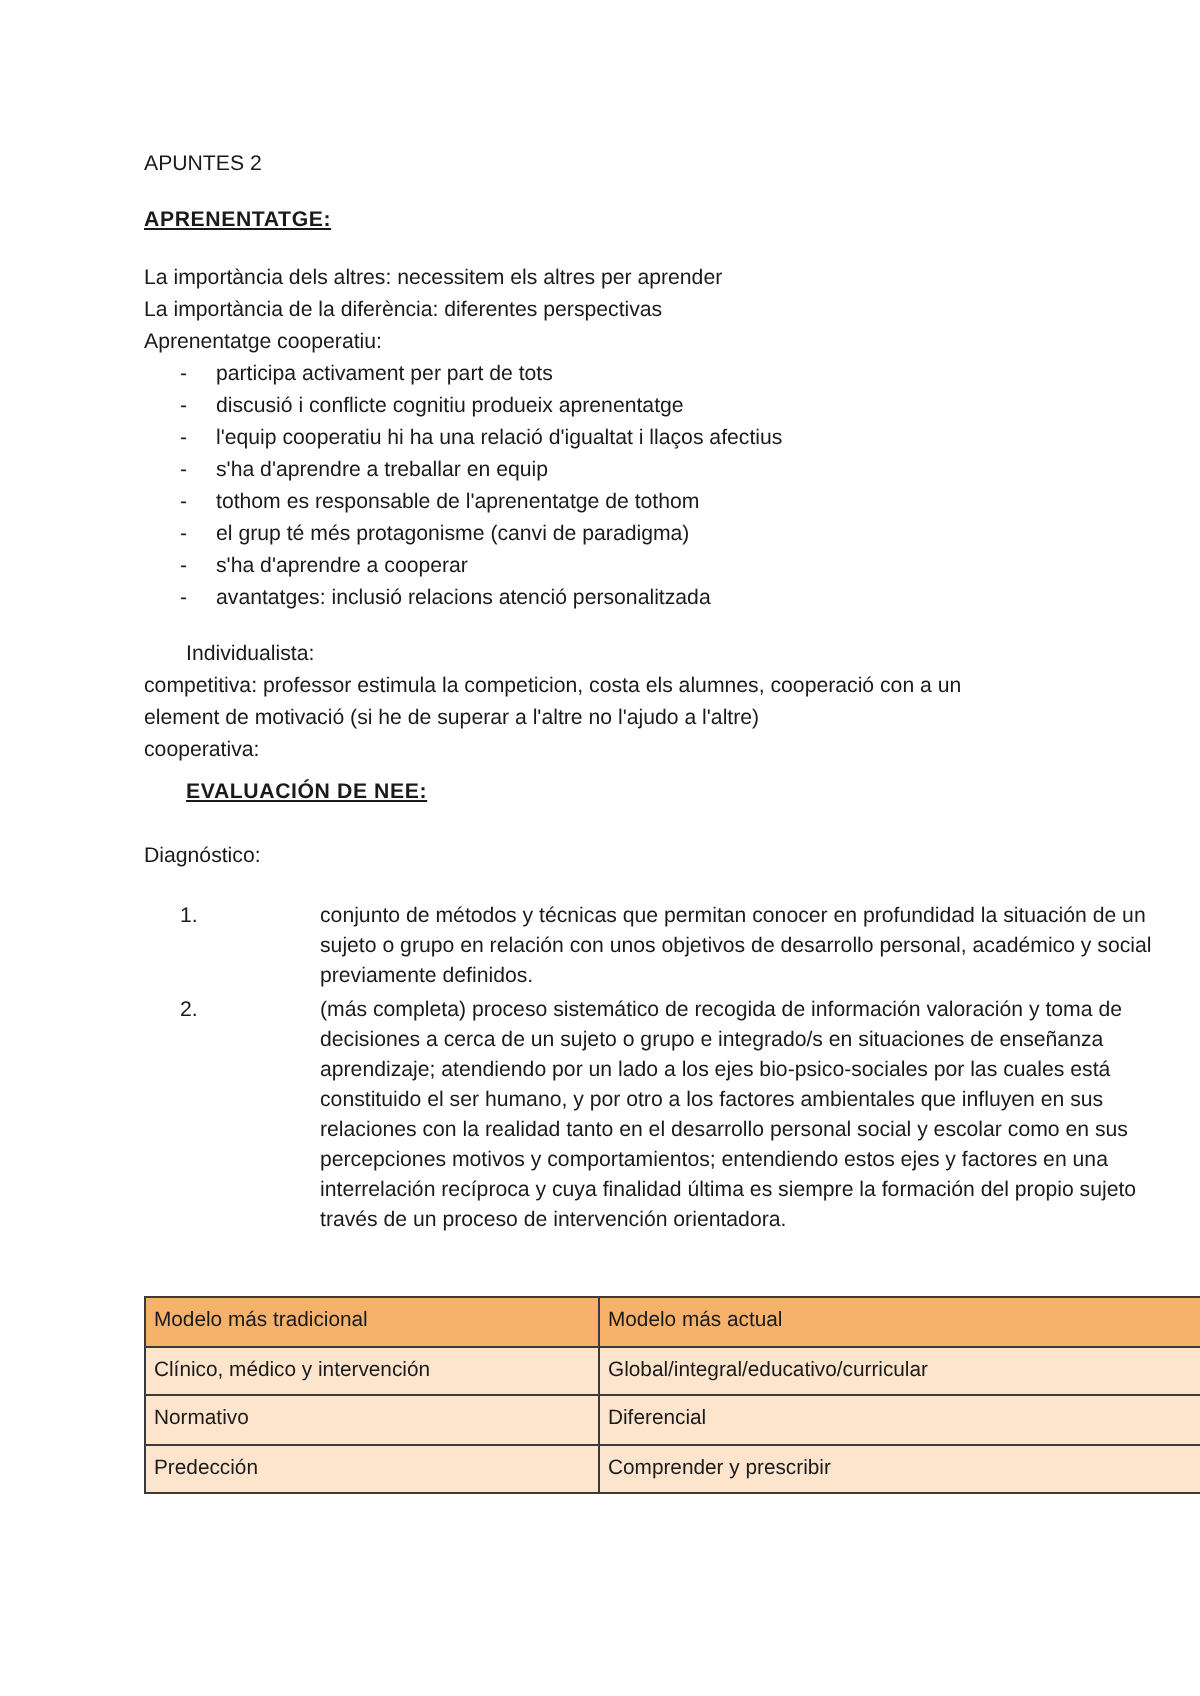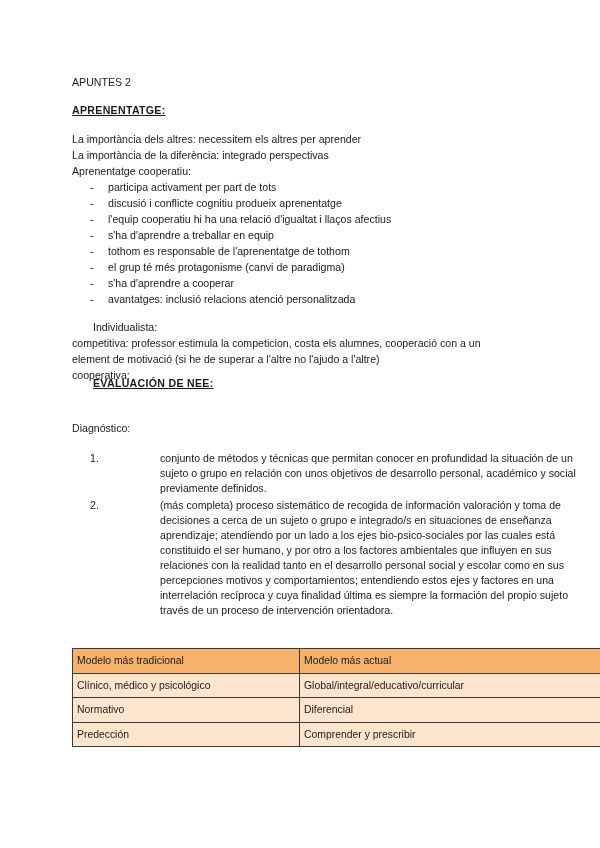--- a/index.html
+++ b/index.html
@@ -20,21 +20,21 @@
   tr.row td { background:#fde5cd; }
 </style>
 </head>
 <body>
 
 <div class="page">
   <div class="line" style="top:75px;">APUNTES 2</div>
   <div class="line h" style="top:103px;">APRENENTATGE:</div>
 
   <div class="line" style="top:132px;">La importància dels altres: necessitem els altres per aprender</div>
-  <div class="line" style="top:148px;">La importància de la diferència: integrado perspectivas</div>
+  <div class="line" style="top:148px;">La importància de la diferència: diferentes perspectivas</div>
   <div class="line" style="top:164px;">Aprenentatge cooperatiu:</div>
 
   <div class="bullet" style="top:180px;">
       <span class="dash">-</span>
       <span class="btext">participa activament per part de tots</span>
     </div>
   <div class="bullet" style="top:196px;">
       <span class="dash">-</span>
       <span class="btext">discusió i conflicte cognitiu produeix aprenentatge</span>
     </div>
@@ -61,41 +61,41 @@
   <div class="bullet" style="top:292px;">
       <span class="dash">-</span>
       <span class="btext">avantatges: inclusió relacions atenció personalitzada</span>
     </div>
 
   <div class="line" style="top:320px;margin-left:21px;">Individualista:</div>
   <div class="line" style="top:336px;">competitiva: professor estimula la competicion, costa els alumnes, cooperació con a un</div>
   <div class="line" style="top:352px;">element de motivació (si he de superar a l'altre no l'ajudo a l'altre)</div>
   <div class="line" style="top:368px;">cooperativa:</div>
 
-  <div class="line h" style="top:376px;padding-left:21px;">EVALUACIÓN DE NEE:</div>
+  <div class="line h" style="top:389px;padding-left:21px;">EVALUACIÓN DE NEE:</div>
   <div class="line" style="top:421px;">Diagnóstico:</div>
 
   <div style="position:absolute; top:451px; left:0; width:470px;">
     <span class="num" style="line-height:15px;">1.</span>
     <div class="ntext">conjunto de métodos y técnicas que permitan conocer en profundidad la situación de un sujeto o grupo en relación con unos objetivos de desarrollo personal, académico y social previamente definidos.</div>
   </div>
   <div style="position:absolute; top:498px; left:0; width:470px;">
     <span class="num" style="line-height:15px;">2.</span>
     <div class="ntext">(más completa) proceso sistemático de recogida de información valoración y toma de decisiones a cerca de un sujeto o grupo e integrado/s en situaciones de enseñanza aprendizaje; atendiendo por un lado a los ejes bio-psico-sociales por las cuales está constituido el ser humano, y por otro a los factores ambientales que influyen en sus relaciones con la realidad tanto en el desarrollo personal social y escolar como en sus percepciones motivos y comportamientos; entendiendo estos ejes y factores en una interrelación recíproca y cuya finalidad última es siempre la formación del propio sujeto través de un proceso de intervención orientadora.</div>
   </div>
 </div>
 
 <table>
   <tbody>
       <tr class="head">
     <td class="c1">Modelo más tradicional</td>
     <td>Modelo más actual</td>
   </tr>
   <tr class="row">
-    <td class="c1">Clínico, médico y psicológico</td>
+    <td class="c1">Clínico, médico y intervención</td>
     <td>Global/integral/educativo/curricular</td>
   </tr>
   <tr class="row">
     <td class="c1">Normativo</td>
     <td>Diferencial</td>
   </tr>
   <tr class="row">
     <td class="c1">Predección</td>
     <td>Comprender y prescribir</td>
   </tr>

